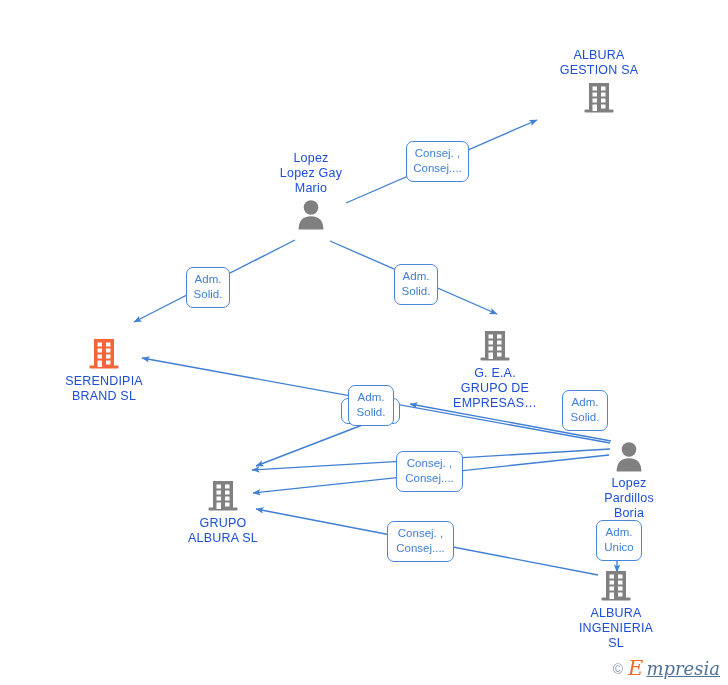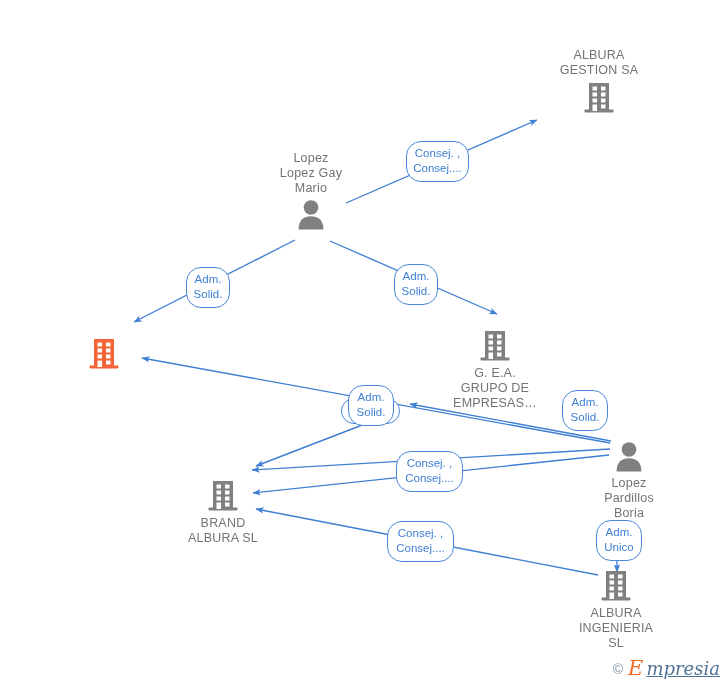--- a/index.html
+++ b/index.html
@@ -34,35 +34,35 @@
   }
   .node .glyph {
     display: block;
     margin: 0 auto;
     line-height: 0;
   }
   .node .node-label {
     display: block;
     font-size: 12.5px;
     line-height: 15px;
-    color: #737373;
+    color: #1d4ed8;
     letter-spacing: .2px;
     white-space: pre-line;
     margin-top: 2px;
   }
   .node.label-above .node-label {
     margin-top: 0;
     margin-bottom: 2px;
   }
   
   .chip {
     position: absolute;
     box-sizing: border-box;
     border: 1.3px solid #4a86d8;
-    border-radius: 15px;
+    border-radius: 7px;
     background: #ffffff;
     color: #3f7fd4;
     font-size: 11.5px;
     line-height: 15px;
     text-align: center;
     padding: 4px 6px 5px 6px;
     white-space: pre-line;
   }
   .chip.behind { z-index: 1; }
   .chip.front  { z-index: 3; }
@@ -165,20 +165,22 @@
               <rect x="11.5" y="6.5" width="4.5" height="4"></rect>
               <rect x="20" y="6.5" width="4.5" height="4"></rect>
               <rect x="11.5" y="12.5" width="4.5" height="4"></rect>
               <rect x="20" y="12.5" width="4.5" height="4"></rect>
               <rect x="11.5" y="18.5" width="4.5" height="4"></rect>
               <rect x="20" y="18.5" width="4.5" height="4"></rect>
               <rect x="11.5" y="24.5" width="4.5" height="6.5"></rect>
               <rect x="20" y="24.5" width="4.5" height="4"></rect>
             </g>
           </svg></span>
+        <span class="node-label">SERENDIPIA
+BRAND  SL</span>
       </div>
       <div class="node" style="left: 430px; top: 328px;">
         <span class="glyph"><svg width="36" height="36" viewBox="0 0 36 36" xmlns="http://www.w3.org/2000/svg">
             <g fill="#808080">
               <rect x="8" y="3" width="20" height="28"></rect>
               <rect x="3.5" y="29.5" width="29" height="3" rx="1"></rect>
             </g>
             <g fill="#ffffff">
               <rect x="11.5" y="6.5" width="4.5" height="4"></rect>
               <rect x="20" y="6.5" width="4.5" height="4"></rect>
@@ -215,21 +217,21 @@
               <rect x="11.5" y="6.5" width="4.5" height="4"></rect>
               <rect x="20" y="6.5" width="4.5" height="4"></rect>
               <rect x="11.5" y="12.5" width="4.5" height="4"></rect>
               <rect x="20" y="12.5" width="4.5" height="4"></rect>
               <rect x="11.5" y="18.5" width="4.5" height="4"></rect>
               <rect x="20" y="18.5" width="4.5" height="4"></rect>
               <rect x="11.5" y="24.5" width="4.5" height="6.5"></rect>
               <rect x="20" y="24.5" width="4.5" height="4"></rect>
             </g>
           </svg></span>
-        <span class="node-label">BRAND
+        <span class="node-label">GRUPO
 ALBURA  SL</span>
       </div>
       <div class="node" style="left: 551px; top: 568px;">
         <span class="glyph"><svg width="36" height="36" viewBox="0 0 36 36" xmlns="http://www.w3.org/2000/svg">
             <g fill="#808080">
               <rect x="8" y="3" width="20" height="28"></rect>
               <rect x="3.5" y="29.5" width="29" height="3" rx="1"></rect>
             </g>
             <g fill="#ffffff">
               <rect x="11.5" y="6.5" width="4.5" height="4"></rect>

